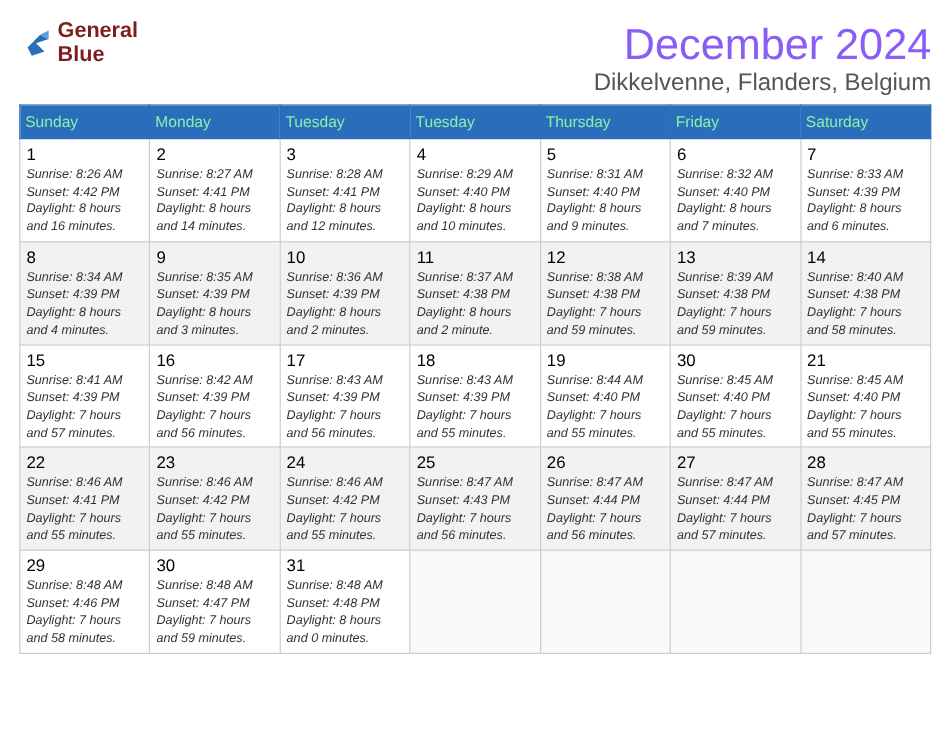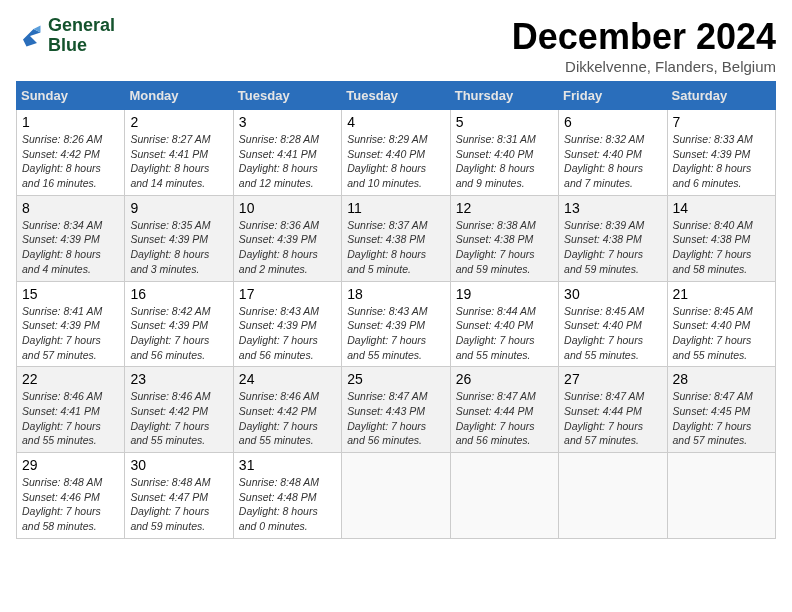--- a/index.html
+++ b/index.html
@@ -21,50 +21,50 @@
       align-items: center;
       gap: 4px;
     }
     .logo-text {
       font-size: 18px;
       font-weight: bold;
       color: #333;
       line-height: 1.1;
     }
     .logo-text span {
-      color: #14532d;
+      color: #7f1d1d;
     }
     .logo-bird {
       width: 28px;
       height: 28px;
     }
     .title-section {
       text-align: right;
     }
     .month-title {
       font-size: 36px;
-      font-weight: bold;
-      color: #000000;
+      font-weight: normal;
+      color: #8b5cf6;
     }
     .subtitle {
-      font-size: 15px;
+      font-size: 20px;
       color: #555;
     }
     table {
       width: 100%;
       border-collapse: collapse;
       font-size: 11px;
     }
     th {
       background: #2a6ebb;
-      color: #e5e5e5;
+      color: #86efac;
       padding: 6px 4px;
       text-align: left;
       font-size: 13px;
-      font-weight: bold;
+      font-weight: normal;
       border: 1px solid #2a6ebb;
     }
     td {
       border: 1px solid #ccc;
       padding: 4px 5px;
       vertical-align: top;
       background: #fff;
       min-height: 70px;
       width: calc(100% / 7);
     }
@@ -159,21 +159,21 @@
         <td>
           <span class="day-num">9</span>
           <div class="day-info"><span>Sunrise: 8:35 AM</span><br><span>Sunset: 4:39 PM</span><br><span>Daylight: 8 hours</span><br><span>and 3 minutes.</span></div>
         </td>
         <td>
           <span class="day-num">10</span>
           <div class="day-info"><span>Sunrise: 8:36 AM</span><br><span>Sunset: 4:39 PM</span><br><span>Daylight: 8 hours</span><br><span>and 2 minutes.</span></div>
         </td>
         <td>
           <span class="day-num">11</span>
-          <div class="day-info"><span>Sunrise: 8:37 AM</span><br><span>Sunset: 4:38 PM</span><br><span>Daylight: 8 hours</span><br><span>and 5 minute.</span></div>
+          <div class="day-info"><span>Sunrise: 8:37 AM</span><br><span>Sunset: 4:38 PM</span><br><span>Daylight: 8 hours</span><br><span>and 2 minute.</span></div>
         </td>
         <td>
           <span class="day-num">12</span>
           <div class="day-info"><span>Sunrise: 8:38 AM</span><br><span>Sunset: 4:38 PM</span><br><span>Daylight: 7 hours</span><br><span>and 59 minutes.</span></div>
         </td>
         <td>
           <span class="day-num">13</span>
           <div class="day-info"><span>Sunrise: 8:39 AM</span><br><span>Sunset: 4:38 PM</span><br><span>Daylight: 7 hours</span><br><span>and 59 minutes.</span></div>
         </td>
         <td>

